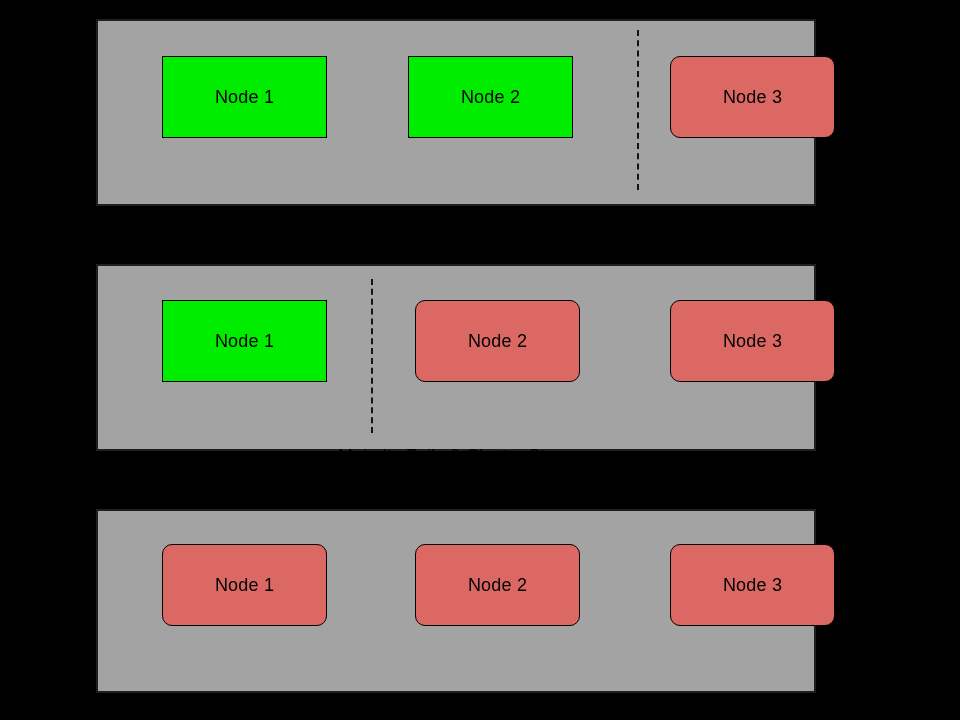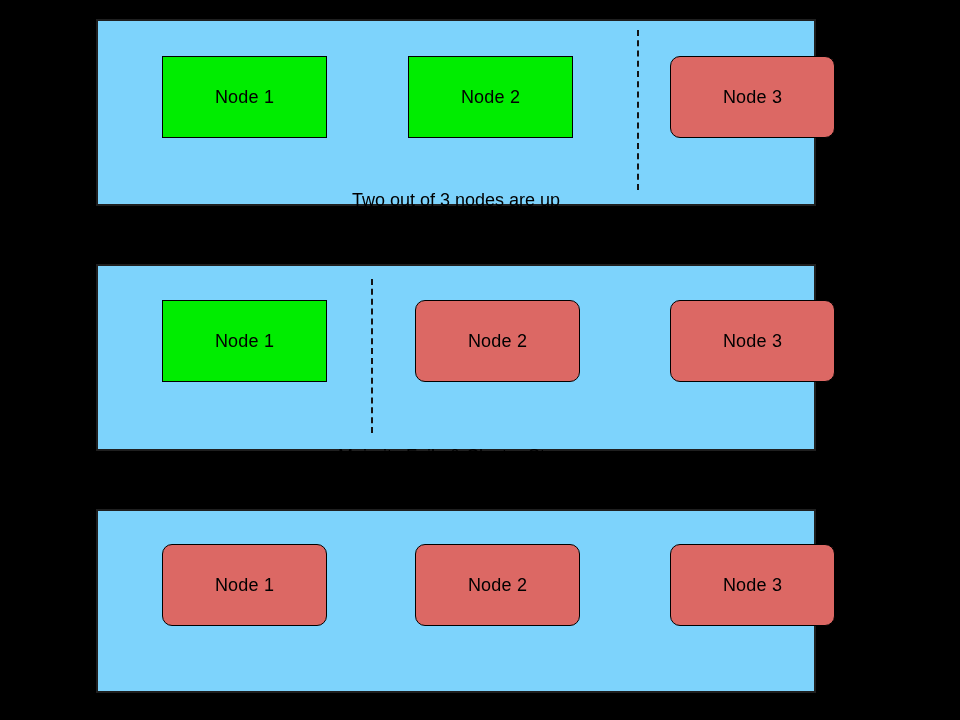--- a/index.html
+++ b/index.html
@@ -9,21 +9,21 @@
     height: 720px;
     background: #000000;
     font-family: "Liberation Sans", sans-serif;
     color: #000000;
     overflow: hidden;
   }
   .panel {
     position: absolute;
     left: 96px;
     width: 720px;
-    background: #7dd3fc;
+    background: #a3a3a3;
     border: 2px solid #1f1f1f;
     box-sizing: border-box;
   }
   .node {
     position: absolute;
     width: 165px;
     height: 82px;
     border: 1px solid #000000;
     box-sizing: border-box;
     display: flex;
@@ -58,21 +58,21 @@
     <div class="node" style="left:64px; top:35px;" data-status="up">
       <span>Node 1</span>
     </div>
     <div class="node" style="left:310px; top:35px;" data-status="up">
       <span>Node 2</span>
     </div>
     <div class="divider" style="left:539px; top:9px; height:160px;"></div>
     <div class="node" style="left:572px; top:35px;" data-status="down">
       <span>Node 3</span>
     </div>
-    <div class="caption" style="top:124px;">
+    <div class="caption" style="top:138px;">
       <div>Two out of 3 nodes are up</div>
       <div>, Majority Wins &amp; Cluster Runs</div>
     </div>
   </div>
 
   <div class="panel" style="top:264px; height:187px;">
     <div class="node" style="left:64px; top:34px;" data-status="up">
       <span>Node 1</span>
     </div>
     <div class="divider" style="left:273px; top:13px; height:154px;"></div>

